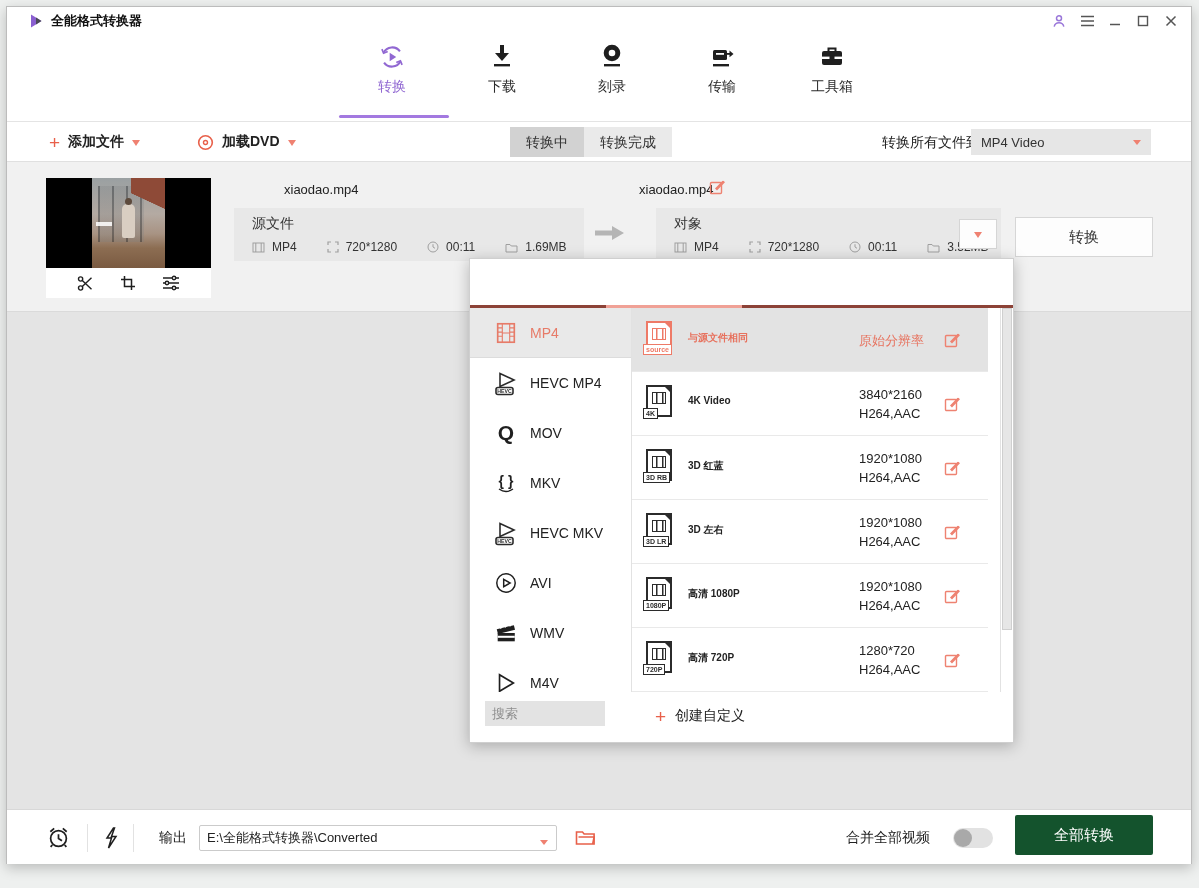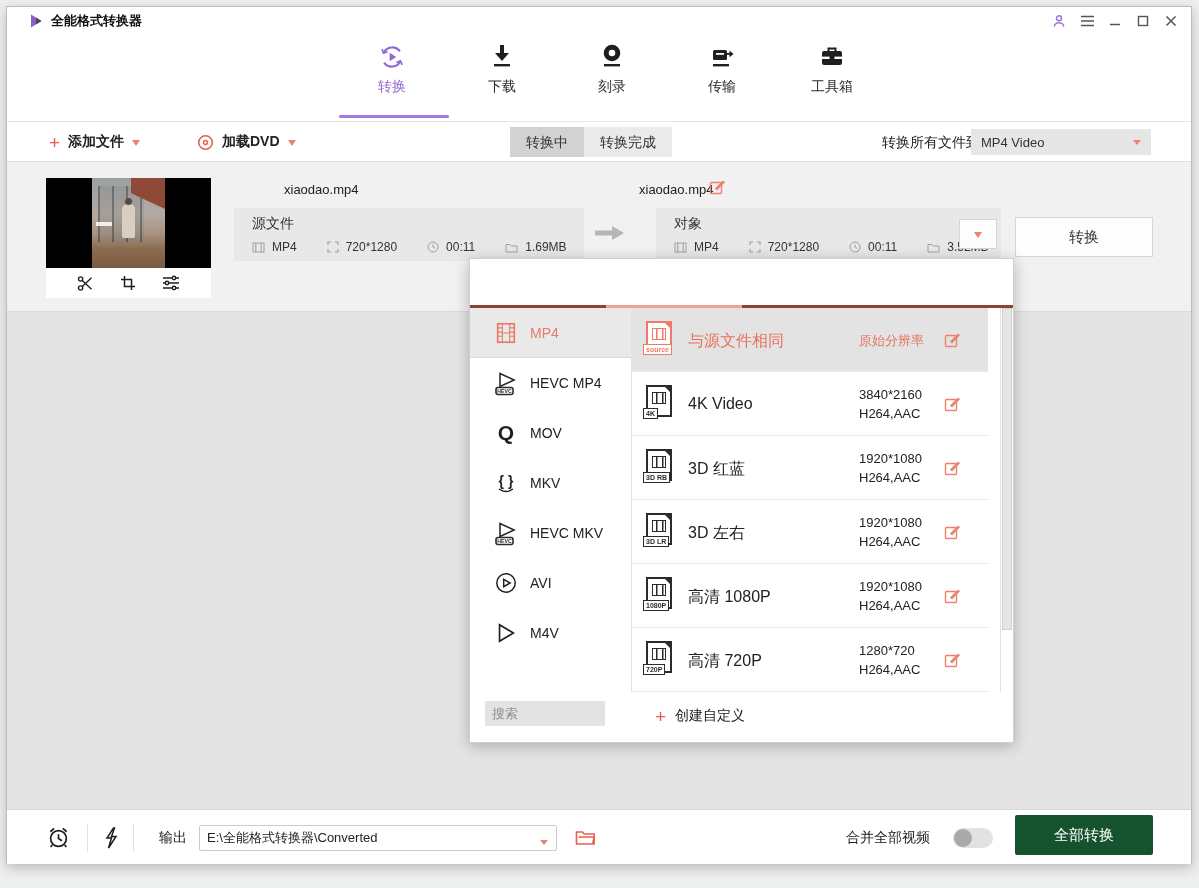--- a/index.html
+++ b/index.html
@@ -64,21 +64,21 @@
   .pp-body{position:absolute;left:0;top:49px;width:100%;height:384px;overflow:hidden;}
   .fmt-list{position:absolute;left:0;top:0;width:162px;height:384px;border-right:1px solid #e2e2e2;overflow:hidden;}
   .fmt-row{height:50px;display:flex;align-items:center;padding-left:22px;gap:11px;font-size:14px;color:#222;cursor:pointer;}
   .fmt-row .fic{width:27px;height:27px;display:flex;align-items:center;justify-content:center;color:#2b2b2b;}
   .fmt-row.sel{background:#e9e9e9;color:#e77b68;border-bottom:1px solid #dcdcdc;}
   .fmt-row.sel .fic{color:#e77b68;}
   .preset-list{position:absolute;left:162px;top:0;width:356px;height:384px;}
   .preset-row{position:relative;height:64px;border-bottom:1px solid #e9e9e9;cursor:pointer;}
   .preset-row.sel{background:#e3e3e3;}
   .preset-row.sel .p-name,.preset-row.sel .p-res{color:#e7725e;}
-  .p-name{position:absolute;left:56px;top:23px;font-size:16px;color:#222;}
+  .p-name{position:absolute;left:56px;top:23px;font-size:10px;color:#222;font-weight:bold;}
   .p-res{position:absolute;left:227px;top:13px;font-size:13px;color:#222;line-height:19px;}
   .p-res.one{top:23px;}
   .preset-row .edit-ic{position:absolute;right:28px;top:24px;}
   .doc{position:absolute;left:14px;top:13px;width:26px;height:32px;border:2px solid currentColor;color:#2b2b2b;background:#fff;}
   .doc.red{color:#ee7a67;}
   .doc-fold{position:absolute;right:-2px;top:-2px;width:0;height:0;border-left:9px solid transparent;border-top:9px solid currentColor;}
   .doc-film{position:absolute;left:50%;top:5px;transform:translateX(-50%);width:14px;height:12px;border:1.5px solid currentColor;
     background:linear-gradient(currentColor,currentColor) 2.5px 0/1.5px 100% no-repeat,linear-gradient(currentColor,currentColor) 9px 0/1.5px 100% no-repeat;}
   .doc-badge{position:absolute;left:-5px;bottom:-4px;background:#fff;border:1px solid currentColor;font-size:7px;line-height:9px;font-weight:bold;padding:0 2px;white-space:nowrap;}
   .popup-scroll{position:absolute;right:0;top:0;width:13px;height:384px;background:#fff;border-left:1px solid #e2e2e2;}
@@ -413,20 +413,31 @@
           <span class="fic">
               <svg width="24" height="24" viewBox="0 0 26 26" fill="none" stroke="#1f1f1f" stroke-width="1.6">
                 <circle cx="13" cy="13" r="10"></circle>
                 <path d="M10.5 9 L17.5 13 L10.5 17 Z"></path>
               </svg>
             </span>
           <span>AVI</span>
         </div>
         <div class="fmt-row">
           <span class="fic">
+              <svg width="24" height="24" viewBox="0 0 26 26">
+                <path d="M3 9 L21.5 4.5 L22.8 9.5 L4.3 14 Z" fill="#1f1f1f"></path>
+                <path d="M7 8.2 l3-4 M12 7 l3-4 M17 5.8 l3-4" stroke="#fff" stroke-width="1.2"></path>
+                <rect x="4" y="13" width="18.5" height="9" fill="#1f1f1f"></rect>
+                <rect x="4" y="16" width="18.5" height="2.2" fill="#fff"></rect>
+              </svg>
+            </span>
+          <span>WMV</span>
+        </div>
+        <div class="fmt-row">
+          <span class="fic">
               <svg width="24" height="24" viewBox="0 0 26 26" fill="none" stroke="#1f1f1f" stroke-width="1.8">
                 <path d="M6 4 L21 13 L6 22 Z"></path>
               </svg>
             </span>
           <span>M4V</span>
         </div>
       </div>
 
       <div class="preset-list">
         <div class="preset-row sel">

